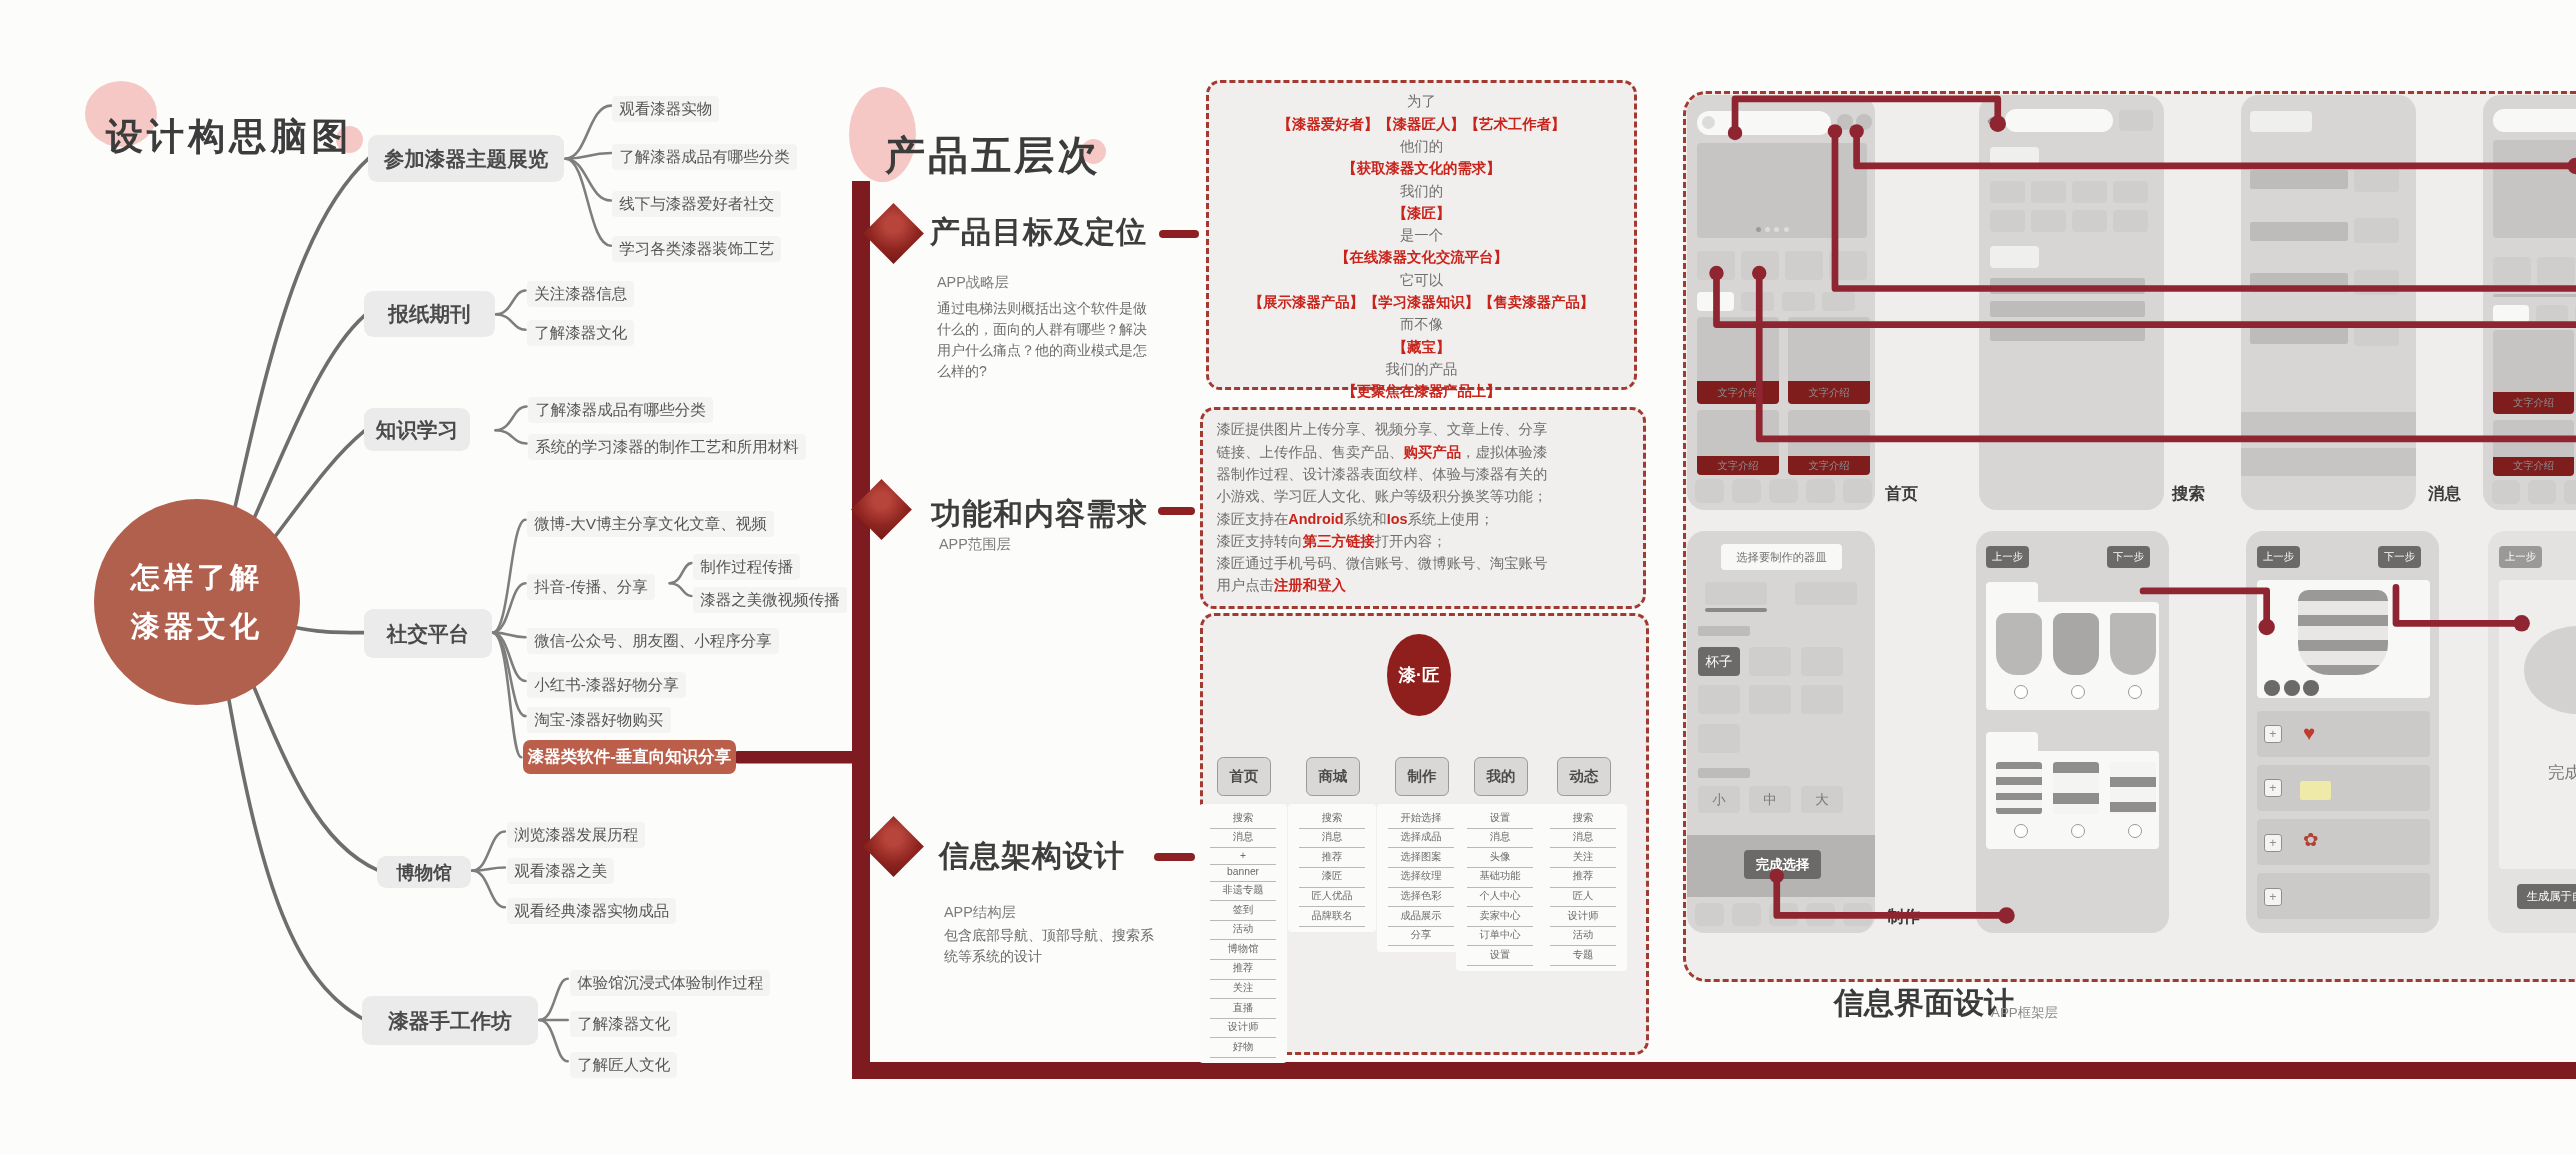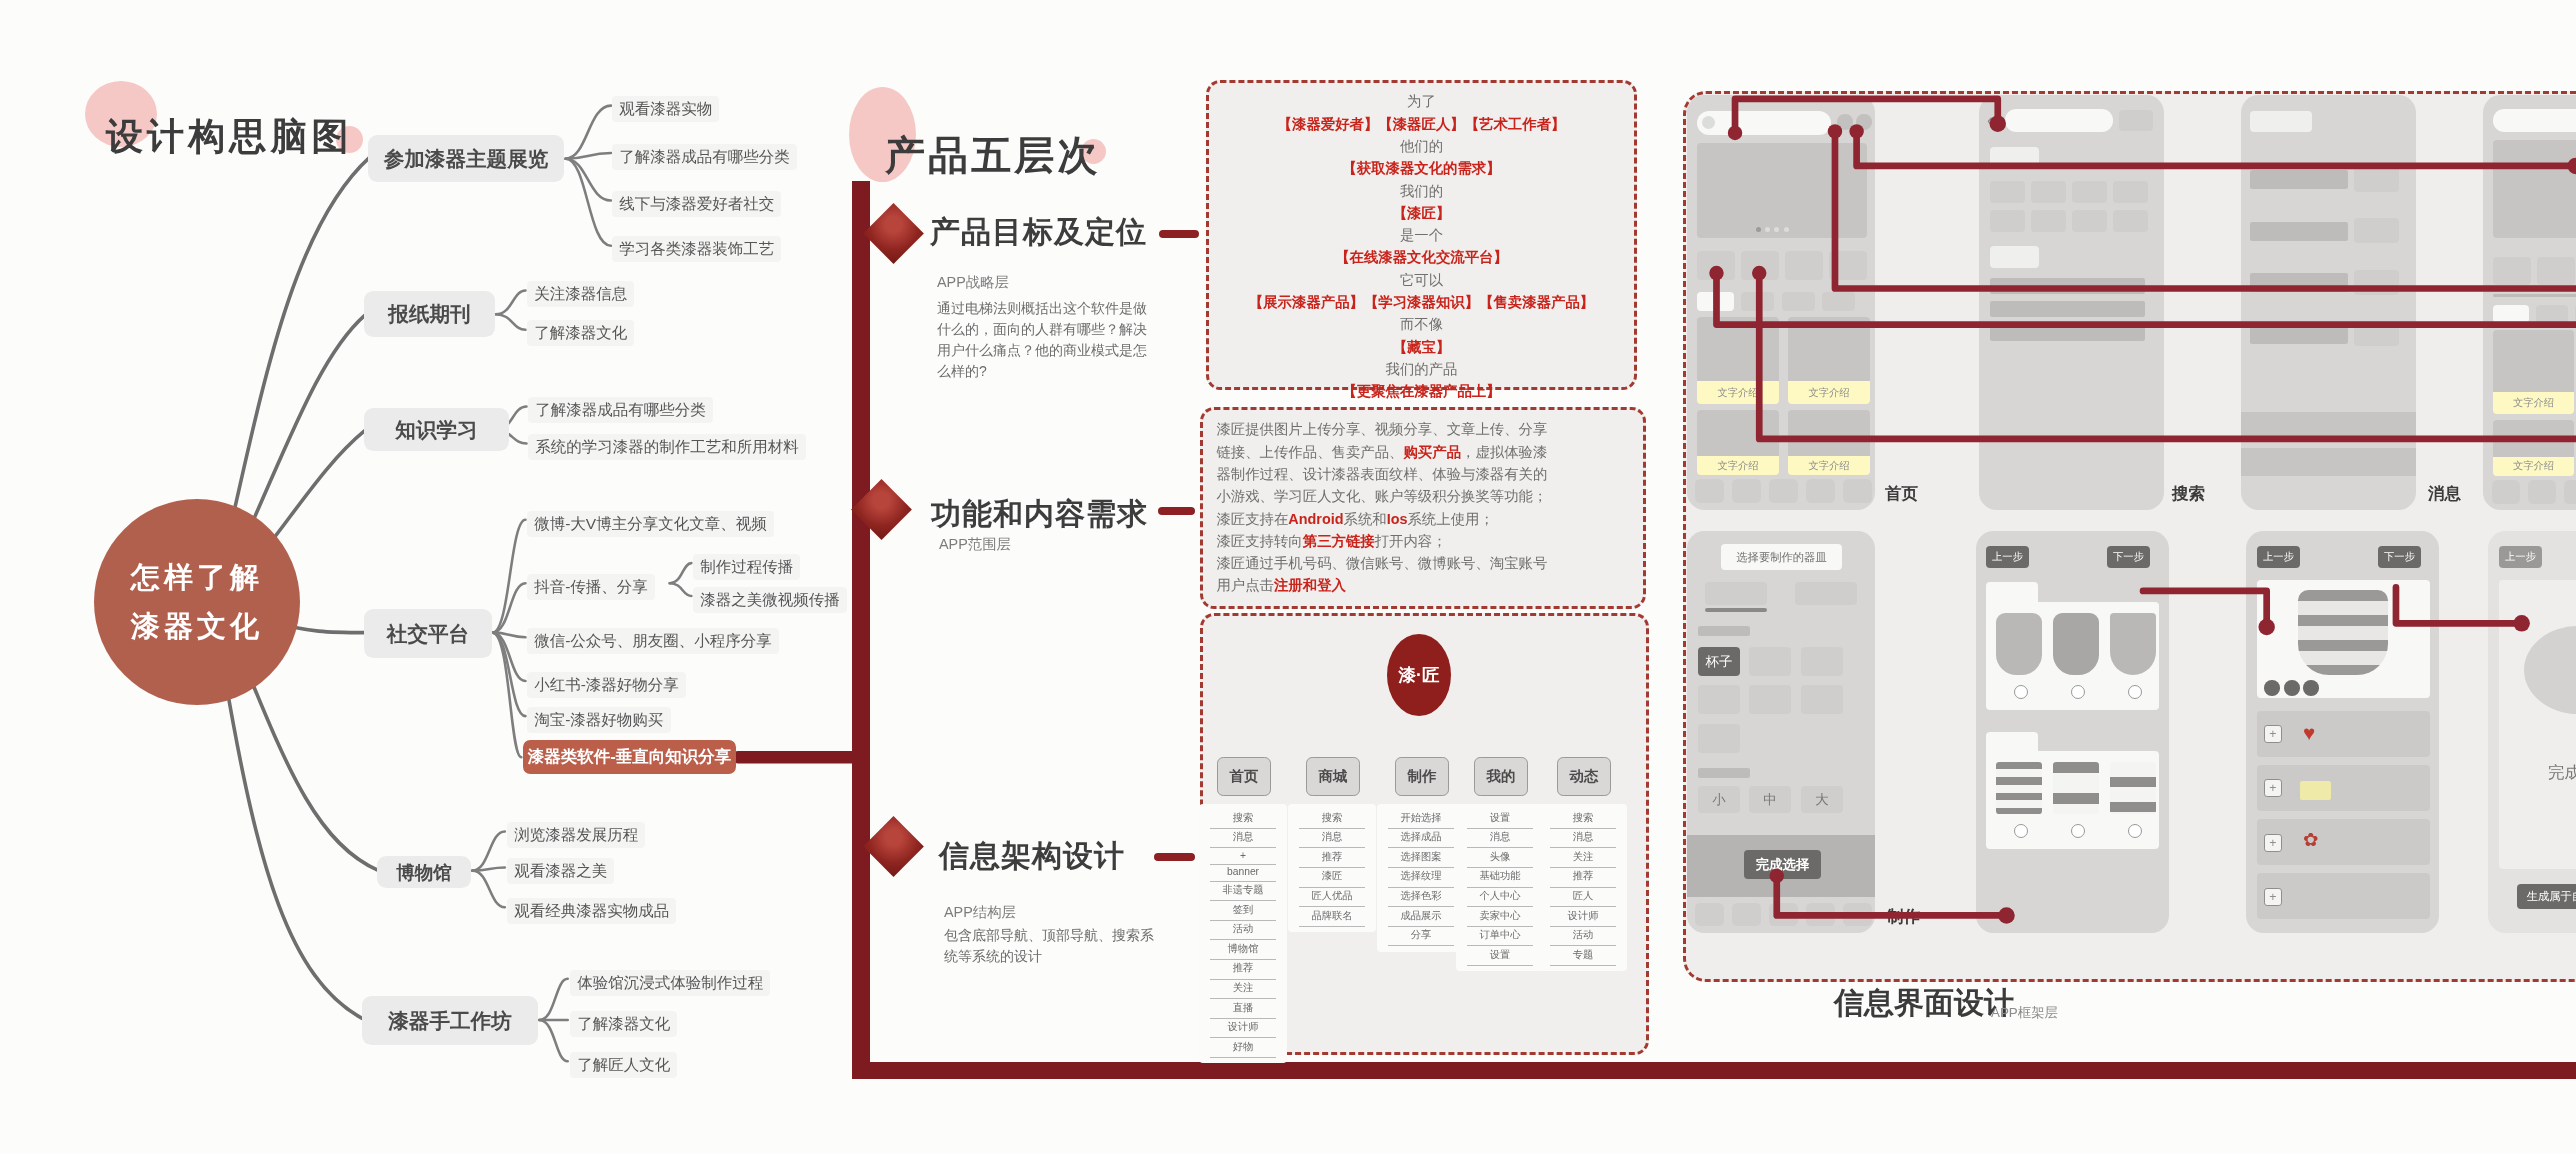--- a/index.html
+++ b/index.html
@@ -40,21 +40,21 @@
   .arch-item{font-size:10.3px;color:#6a6a6a;text-align:center;padding:1.5px 0 3.1px 0;margin:0 11.3px;
              border-bottom:1px solid #b9b9b9;}
   
   .ph{position:absolute;background:#d7d6d4;border-radius:17.5px;}
   .blk{position:absolute;background:#c6c5c3;border-radius:4.1px;}
   .wht{position:absolute;background:#f8f8f7;border-radius:4.1px;}
   .chip{position:absolute;background:#cfcecc;border-radius:4.1px;}
   .circ{position:absolute;background:#c2c1bf;border-radius:50%;}
   .navb{position:absolute;background:#cfcecc;border-radius:5.2px;}
   .ph-label{position:absolute;font-size:16.5px;font-weight:700;color:#3b3b3b;white-space:nowrap;}
-  .cap{position:absolute;background:#fef9c3;display:flex;align-items:center;justify-content:center;
+  .cap{position:absolute;background:#7f1d1d;display:flex;align-items:center;justify-content:center;
        font-size:10.3px;color:#8d8d8d;border-radius:0 0 4.1px 4.1px;}
   .tinybar{position:absolute;background:#bdbcba;border-radius:2.1px;}
   .dkchip{position:absolute;background:#6b6a68;color:#fff;border-radius:4.1px;display:flex;
           align-items:center;justify-content:center;font-size:11.3px;}
   .vessel{position:absolute;background:#b9b8b6;border-radius:9.3px 9.3px 20.6px 20.6px;}
   .striped{position:absolute;background:repeating-linear-gradient(#8f8e8c 0 7.2px,#f4f4f3 7.2px 15.5px);
            border-radius:3.1px;}
   .plus-sq{position:absolute;width:15.5px;height:15.5px;border:1.5px solid #8f8e8c;border-radius:3.1px;
            display:flex;align-items:center;justify-content:center;color:#8f8e8c;font-size:12.4px;background:#f4f4f3;}
 </style>
@@ -114,21 +114,21 @@
   <div class="blob" style="left:336px;top:126px;width:27px;height:27px;"></div>
   <div class="mm-title" style="left:106px;top:112px;">设计构思脑图</div>
 
   <div class="mm-root" style="left:94px;top:499px;width:206px;height:206px;">
     <div style="font-size:29px;font-weight:700;letter-spacing:4.1px;line-height:1.7;">怎样了解</div>
     <div style="font-size:29px;font-weight:700;letter-spacing:4.1px;line-height:1.7;">漆器文化</div>
   </div>
 
   <div class="mm-node" style="left:368px;top:135px;width:196px;height:47px;font-size:20.6px;">参加漆器主题展览</div>
   <div class="mm-node" style="left:364px;top:291px;width:131px;height:46px;font-size:20.6px;">报纸期刊</div>
-  <div class="mm-node" style="left:364px;top:408px;width:145px;height:43px;font-size:20.6px;">知识学习</div>
+  <div class="mm-node" style="left:364px;top:408px;width:106px;height:43px;font-size:20.6px;">知识学习</div>
   <div class="mm-node" style="left:364px;top:609px;width:128px;height:49px;font-size:20.6px;">社交平台</div>
   <div class="mm-node" style="left:377px;top:856px;width:94px;height:32px;font-size:18.5px;">博物馆</div>
   <div class="mm-node" style="left:362px;top:996px;width:176px;height:49px;font-size:20.6px;">漆器手工作坊</div>
 
   <div class="mm-leaf" style="left:612px;top:96px;">观看漆器实物</div>
   <div class="mm-leaf" style="left:612px;top:144px;">了解漆器成品有哪些分类</div>
   <div class="mm-leaf" style="left:612px;top:191px;">线下与漆器爱好者社交</div>
   <div class="mm-leaf" style="left:612px;top:236px;">学习各类漆器装饰工艺</div>
   <div class="mm-leaf" style="left:527px;top:281px;">关注漆器信息</div>
   <div class="mm-leaf" style="left:527px;top:320px;">了解漆器文化</div>

